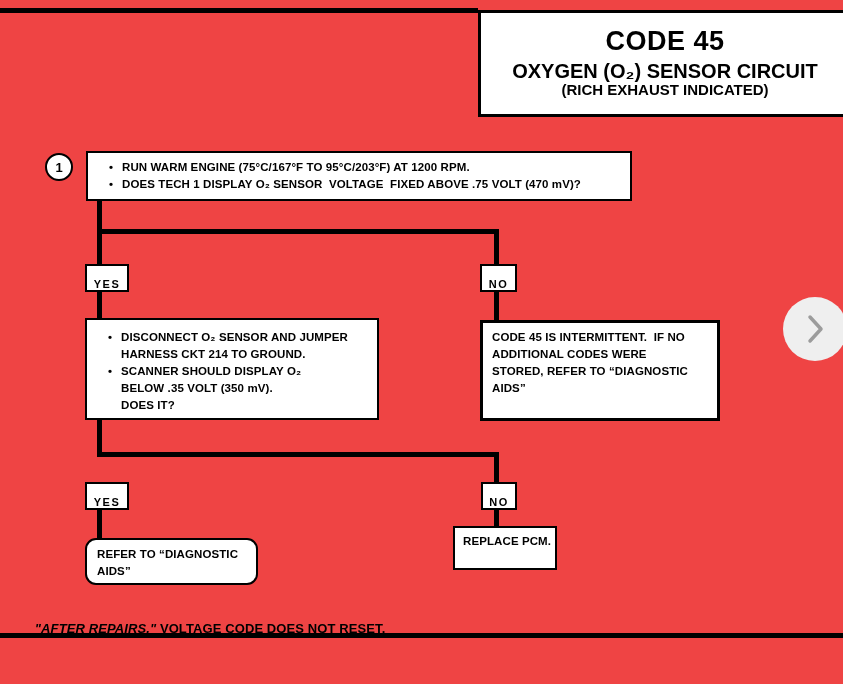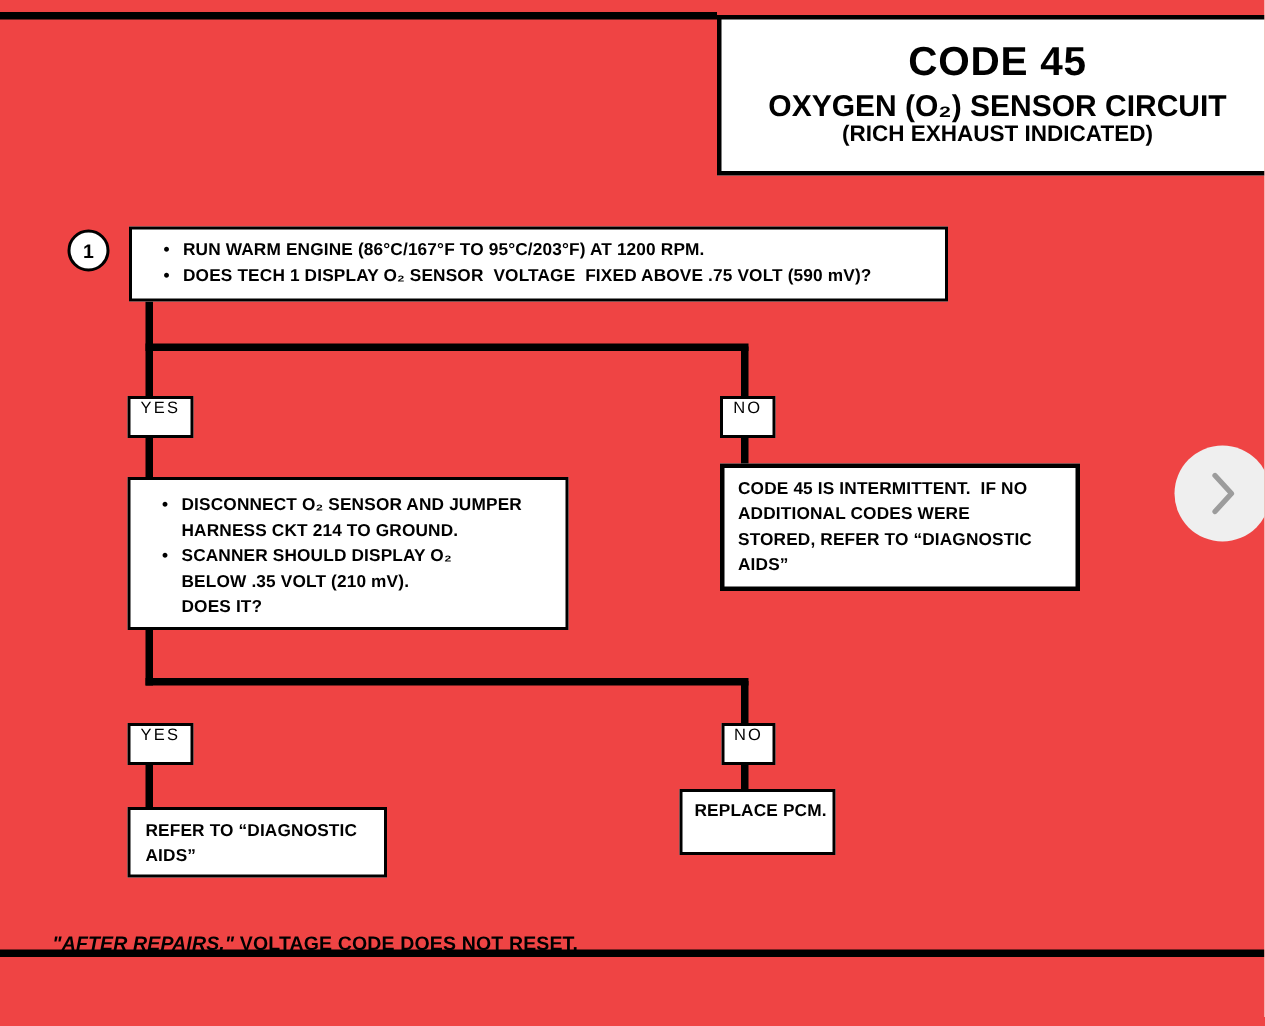--- a/index.html
+++ b/index.html
@@ -11,22 +11,22 @@
   .conn { position:absolute; background:#000; }
   .node {
     position:absolute; background:#fff; border:2px solid #000;
     box-sizing:border-box; font-weight:700;
   }
   .txt { white-space:pre-wrap; }
   .node-body { font-size:11.5px; line-height:17px; letter-spacing:0.1px; }
   .row { display:flex; align-items:flex-start; }
   .bullet { width:22px; text-align:center; flex:0 0 22px; font-size:11.5px; line-height:17px; }
   .yn {
-    display:flex; align-items:flex-start; justify-content:center;
-    font-size:11px; letter-spacing:1.5px; font-weight:400;
+    display:flex; align-items:flex-end; justify-content:center;
+    font-size:11px; letter-spacing:1.5px; font-weight:700;
   }
   .title-box {
     position:absolute; left:478px; top:10px; width:374px; height:107px;
     border:3px solid #000; box-sizing:border-box; background:#fff;
     text-align:center; font-weight:700; padding-top:13px;
   }
   .title-code { font-size:27px; letter-spacing:0.5px; line-height:30px; margin-bottom:5px; }
   .title-sub  { font-size:20px; line-height:21px; }
   .title-sub2 { font-size:15px; line-height:16px; }
   .step-circle {
@@ -74,64 +74,64 @@
     <div class="title-sub2 txt">(RICH EXHAUST INDICATED)</div>
   </div>
 
   <div class="step-circle">
     <span class="txt">1</span>
   </div>
 
   <div class="node node-body" style="left:86px; top:151px; width:546px; height:50px; padding:6px 6px 0 12px;">
     <div class="row">
       <span class="bullet">•</span>
-      <span class="txt">RUN WARM ENGINE (86°C/167°F TO 95°C/203°F) AT 1200 RPM.</span>
+      <span class="txt">RUN WARM ENGINE (75°C/167°F TO 95°C/203°F) AT 1200 RPM.</span>
     </div>
     <div class="row">
       <span class="bullet">•</span>
-      <span class="txt">DOES TECH 1 DISPLAY O₂ SENSOR  VOLTAGE  FIXED ABOVE .75 VOLT (590 mV)?</span>
+      <span class="txt">DOES TECH 1 DISPLAY O₂ SENSOR  VOLTAGE  FIXED ABOVE .75 VOLT (470 mV)?</span>
     </div>
   </div>
 
   <div class="node yn" style="left:85px; top:264px; width:44px; height:28px;">
     <span class="txt">YES</span>
   </div>
   <div class="node yn" style="left:480px; top:264px; width:37px; height:28px;">
     <span class="txt">NO</span>
   </div>
 
   <div class="node node-body" style="left:85px; top:318px; width:294px; height:102px; padding:9px 4px 0 12px;">
     <div class="row">
       <span class="bullet">•</span>
       <span class="txt">DISCONNECT O₂ SENSOR AND JUMPER
 HARNESS CKT 214 TO GROUND.</span>
     </div>
     <div class="row">
       <span class="bullet">•</span>
       <span class="txt">SCANNER SHOULD DISPLAY O₂
-BELOW .35 VOLT (210 mV).
+BELOW .35 VOLT (350 mV).
 DOES IT?</span>
     </div>
   </div>
 
-  <div class="node node-body" style="left:480px; top:309px; width:240px; height:85px; border-width:3px; padding:6px 6px 0 9px;">
+  <div class="node node-body" style="left:480px; top:320px; width:240px; height:101px; border-width:3px; padding:6px 6px 0 9px;">
     <span class="txt">CODE 45 IS INTERMITTENT.  IF NO
 ADDITIONAL CODES WERE
 STORED, REFER TO “DIAGNOSTIC
 AIDS”</span>
   </div>
 
   <div class="node yn" style="left:85px; top:482px; width:44px; height:28px;">
     <span class="txt">YES</span>
   </div>
   <div class="node yn" style="left:481px; top:482px; width:36px; height:28px;">
     <span class="txt">NO</span>
   </div>
 
-  <div class="node node-body" style="left:85px; top:538px; width:173px; height:47px; padding:6px 4px 0 10px;">
+  <div class="node node-body" style="left:85px; top:538px; width:173px; height:47px; padding:6px 4px 0 10px;border-radius:11px;">
     <span class="txt">REFER TO “DIAGNOSTIC
 AIDS”</span>
   </div>
   <div class="node node-body" style="left:453px; top:526px; width:104px; height:44px; padding:5px 2px 0 8px;">
     <span class="txt">REPLACE PCM.</span>
   </div>
 
   <div class="footer">
     <span class="em txt">"AFTER REPAIRS,"</span><span class="txt"> VOLTAGE CODE DOES NOT RESET.</span>
   </div>

